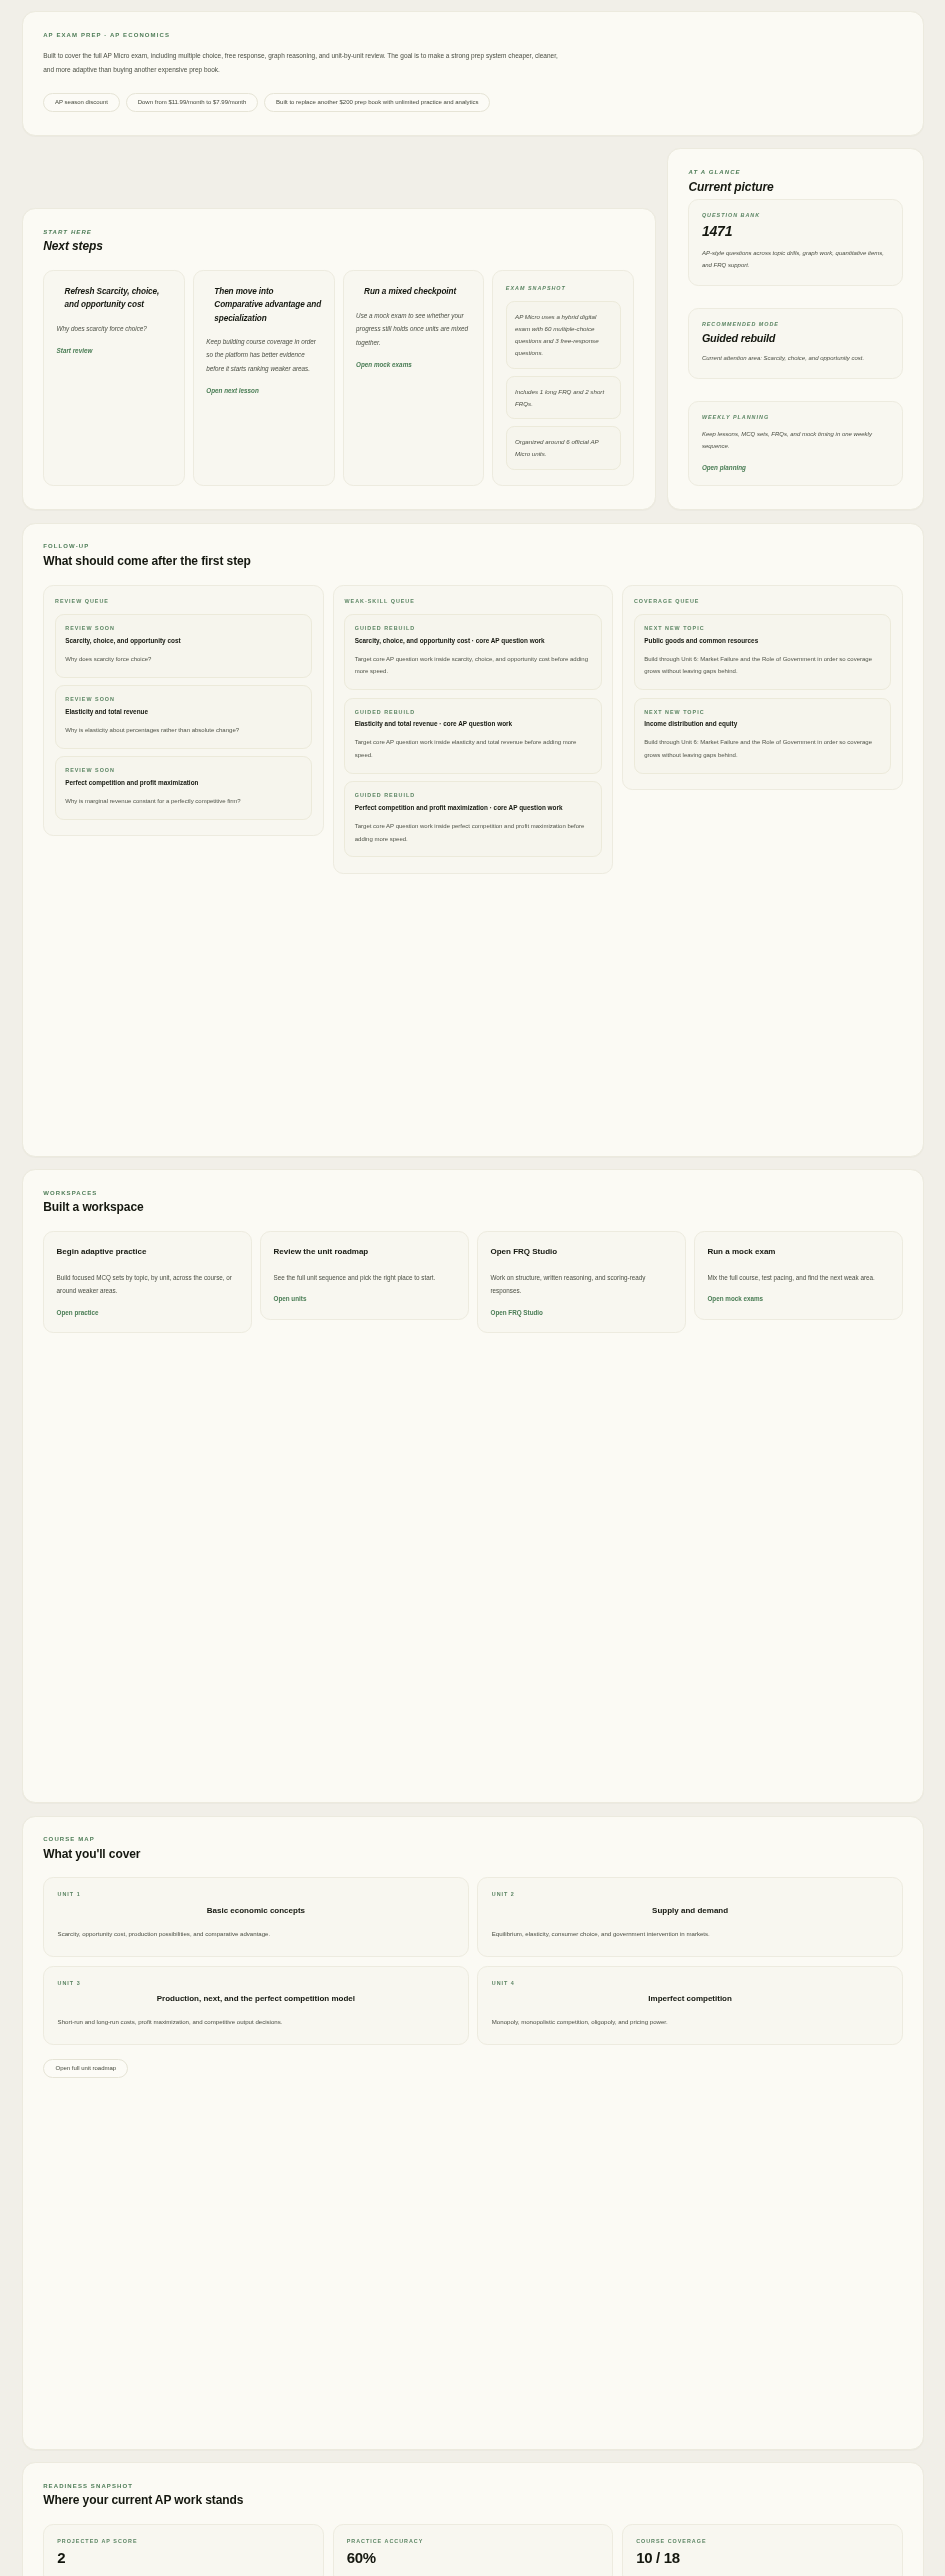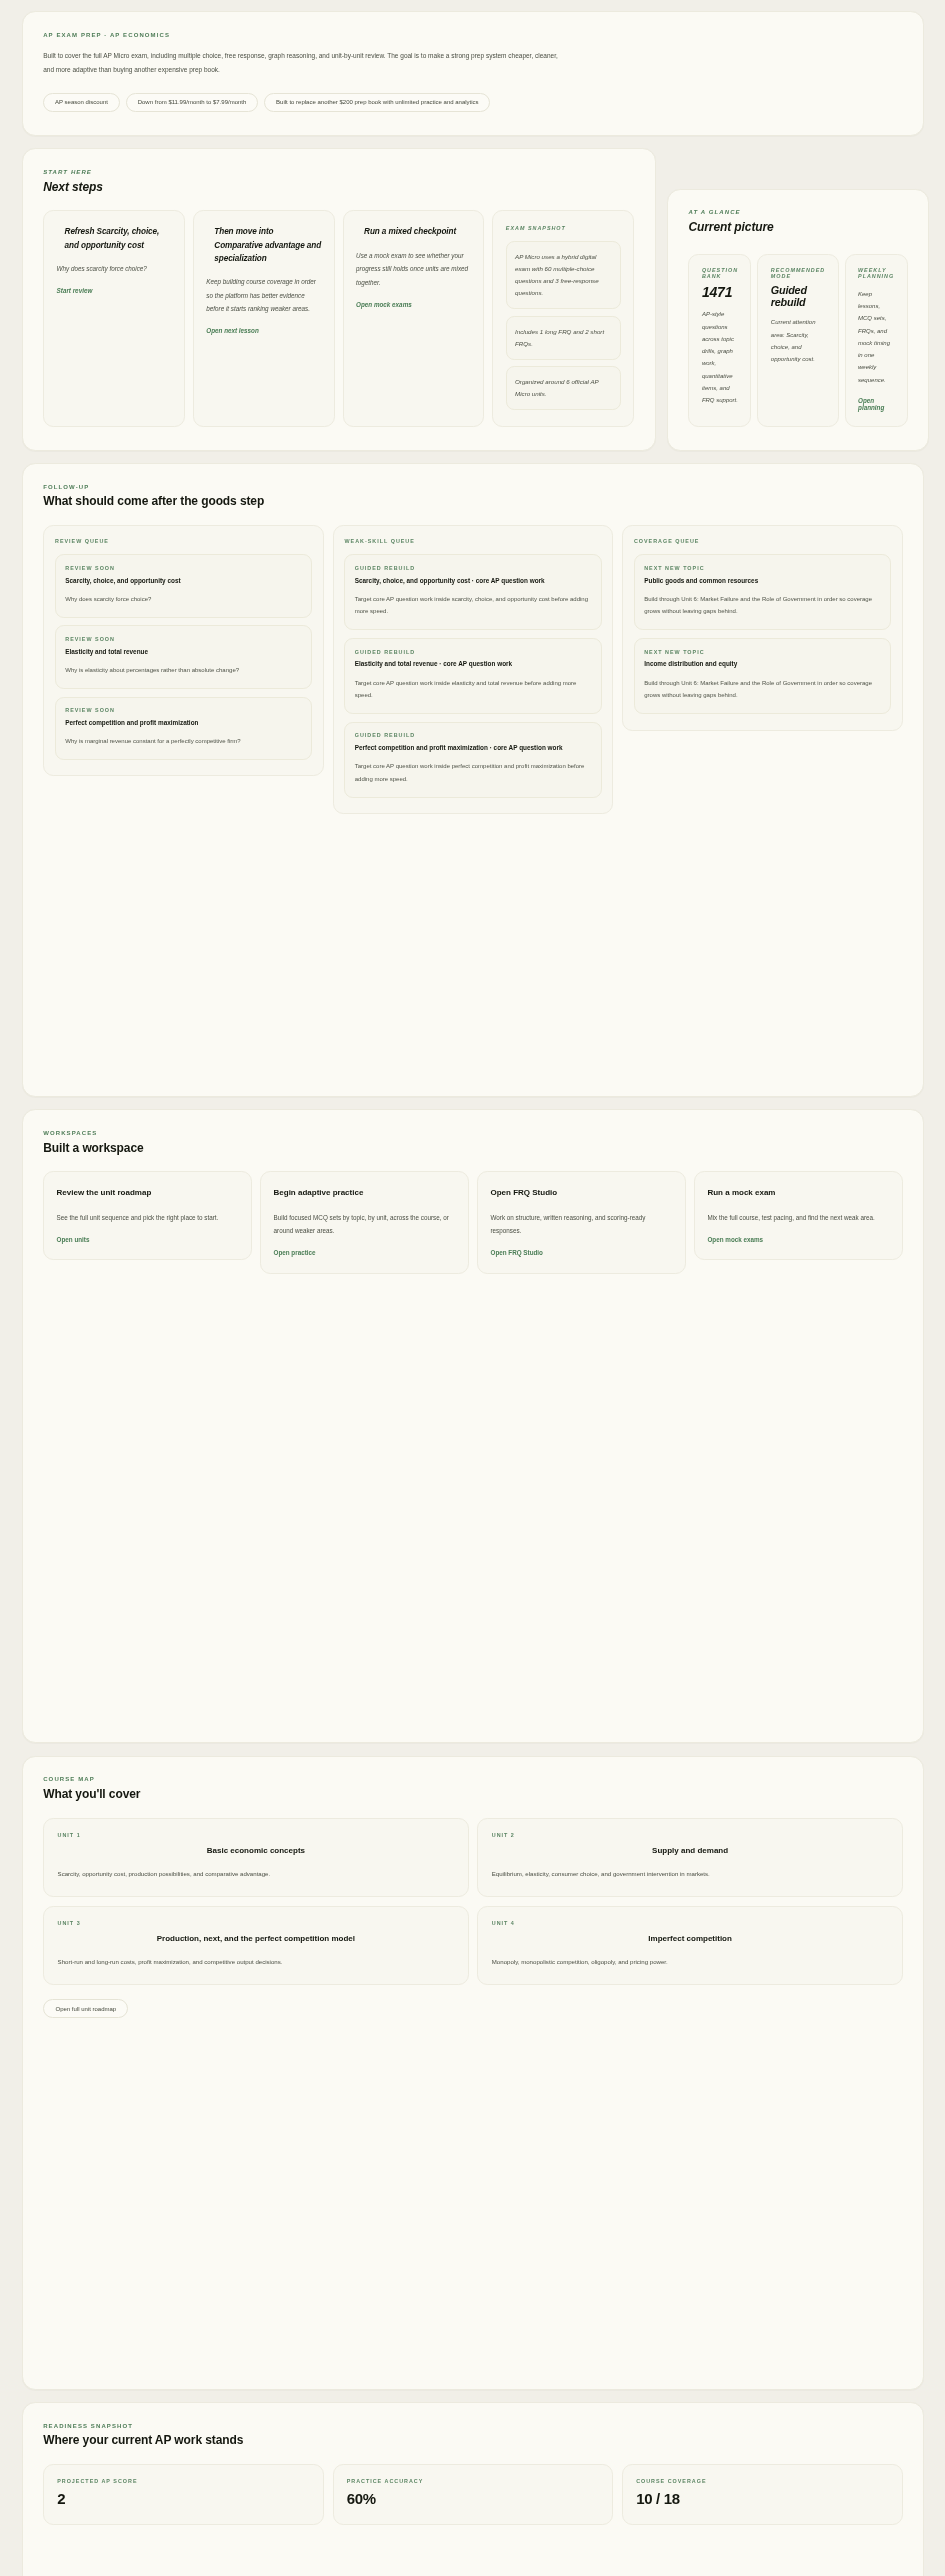--- a/index.html
+++ b/index.html
@@ -103,21 +103,21 @@
     text-decoration: none; cursor: pointer;
   }
   .snap-list { display: flex; flex-direction: column; gap: 6.7px; margin-top: 9.8px; }
   .snap-item {
     padding: 8.8px 8.2px; font-size: 6.2px; line-height: 1.95; color: #4a4e43;
     background: #f6f5ed; border: 0.5px solid #eceada; border-radius: 8.2px;
   }
 
   
   .glance-wrap { flex: 1 1 auto; }
-  .glance-list { display: flex; flex-direction: row; gap: 6px; margin-top: 20px; }
+  .glance-list { display: flex; flex-direction: column; gap: 22px; margin-top: 5px; }
   .glance-card { padding: 12.4px 12.4px 13.4px 12.4px; }
   .glance-big {
     font-size: 14px; font-weight: 700; color: #14170f;
     margin-top: 4.6px; letter-spacing: -0.2px;
   }
   .glance-big.small { font-size: 10.8px; }
   .glance-note { margin-top: 8.2px; font-size: 6px; line-height: 2.05; color: #4a4e43; }
 
   
   .queues {
@@ -246,21 +246,21 @@
           <a class="link">Open planning</a>
         </div>
 
       </div>
     </section>
 
   </div>
 
   <section class="panel panel-pad next-wrap">
     <div class="eyebrow">FOLLOW-UP</div>
-    <h2 class="sec-title">What should come after the goods step</h2>
+    <h2 class="sec-title">What should come after the first step</h2>
 
     <div class="queues">
 
       <div class="soft queue-col">
         <div class="eyebrow-sm">REVIEW QUEUE</div>
         <div class="queue-items">
           <div class="q-card">
             <div class="eyebrow-sm">REVIEW SOON</div>
             <div class="q-title">Scarcity, choice, and opportunity cost</div>
             <div class="q-desc">Why does scarcity force choice?</div>
@@ -316,29 +316,29 @@
       </div>
 
     </div>
   </section>
 
   <section class="panel panel-pad next-wrap">
     <div class="eyebrow">WORKSPACES</div>
     <h2 class="sec-title">Built a workspace</h2>
 
     <div class="ws-grid">
+      <div class="soft ws-card">
+        <div class="ws-title">Begin adaptive practice</div>
+        <div class="ws-body">Build focused MCQ sets by topic, by unit, across the course, or around weaker areas.</div>
+        <a class="link">Open practice</a>
+      </div>
       <div class="soft ws-card">
         <div class="ws-title">Review the unit roadmap</div>
         <div class="ws-body">See the full unit sequence and pick the right place to start.</div>
         <a class="link">Open units</a>
-      </div>
-      <div class="soft ws-card">
-        <div class="ws-title">Begin adaptive practice</div>
-        <div class="ws-body">Build focused MCQ sets by topic, by unit, across the course, or around weaker areas.</div>
-        <a class="link">Open practice</a>
       </div>
       <div class="soft ws-card">
         <div class="ws-title">Open FRQ Studio</div>
         <div class="ws-body">Work on structure, written reasoning, and scoring-ready responses.</div>
         <a class="link">Open FRQ Studio</a>
       </div>
       <div class="soft ws-card">
         <div class="ws-title">Run a mock exam</div>
         <div class="ws-body">Mix the full course, test pacing, and find the next weak area.</div>
         <a class="link">Open mock exams</a>

